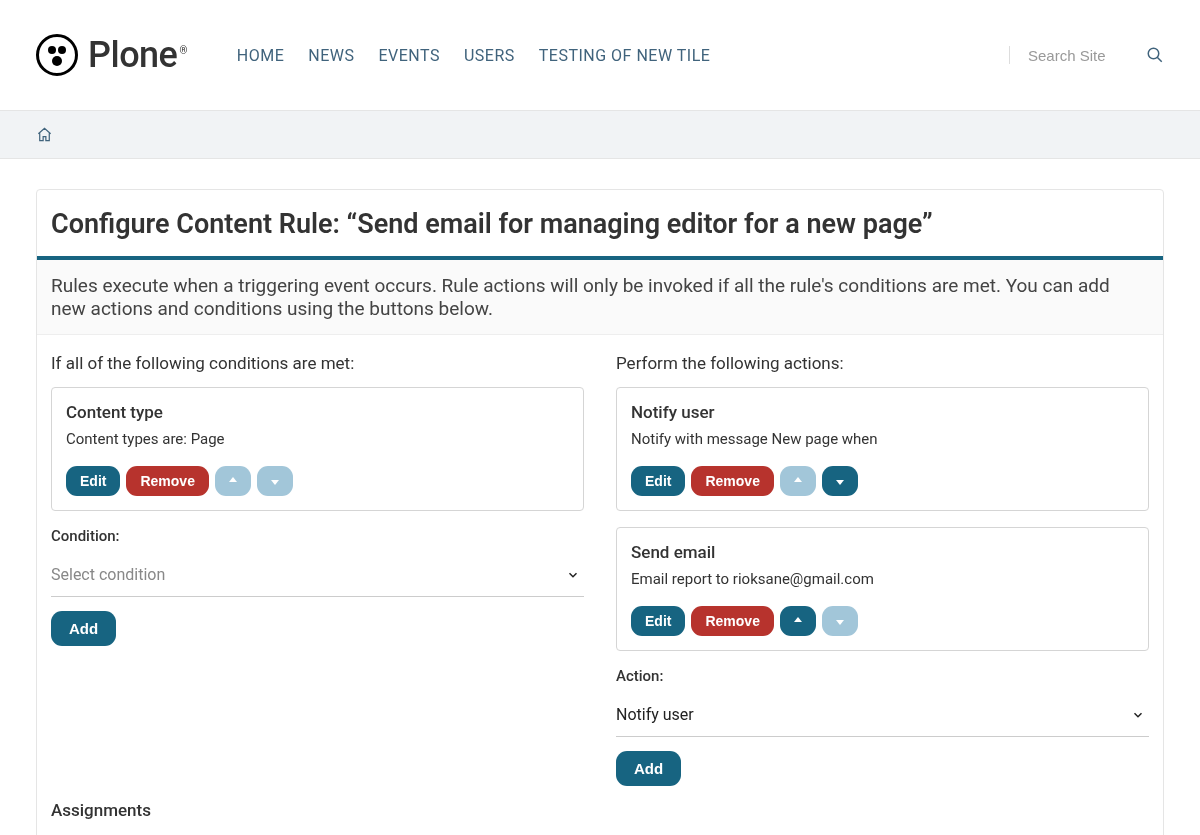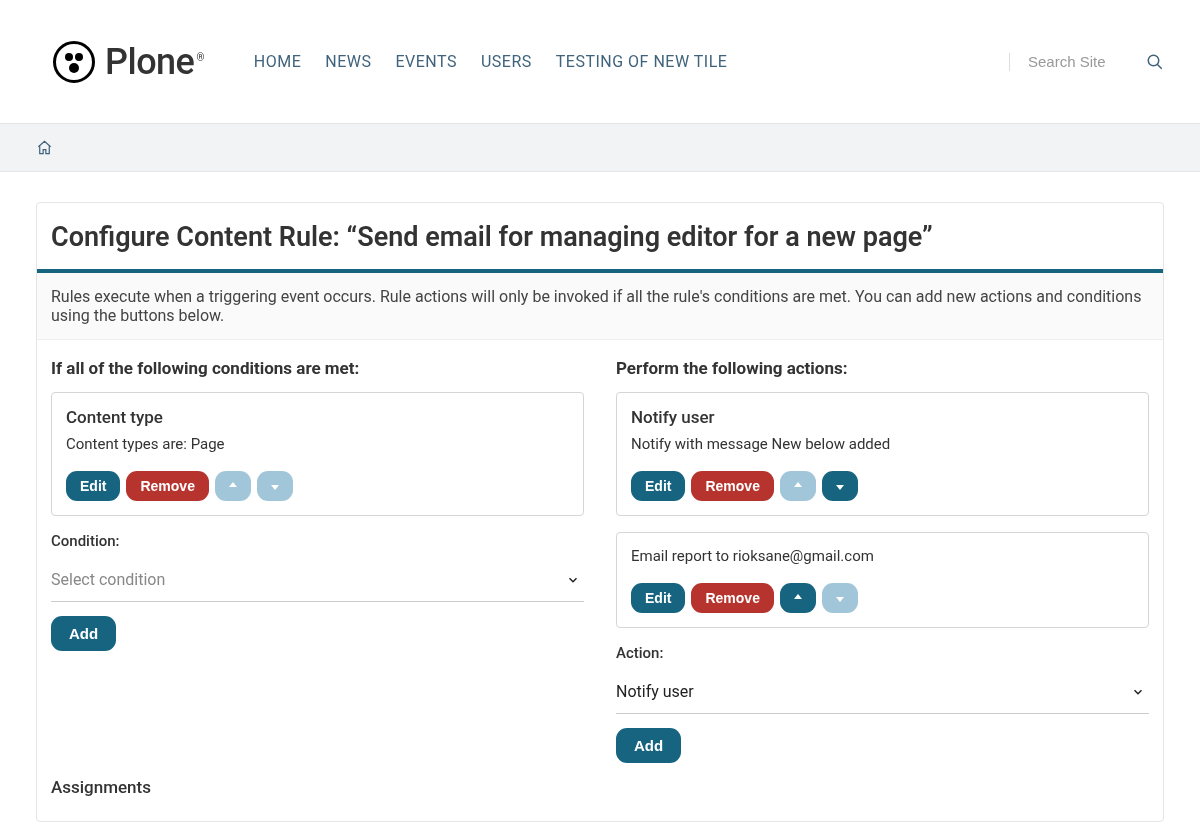--- a/index.html
+++ b/index.html
@@ -1,18 +1,18 @@
 <!DOCTYPE html>
 <html><head>
 <meta charset="utf-8">
 <style>
 * { box-sizing: border-box; margin: 0; padding: 0; }
 body { font-family: -apple-system, BlinkMacSystemFont, "Segoe UI", Roboto, sans-serif; background: #fff; color: #333; }
 .topbar { border-bottom: 1px solid #e5e5e5; background: #fff; }
-.topbar-inner { display: flex; align-items: center; padding: 0 36px; height: 123px; margin-left: 17px; }
+.topbar-inner { display: flex; align-items: center; padding: 0 36px; height: 110px; }
 .logo { display: flex; align-items: center; gap: 10px; margin-right: 50px; }
 .logo-mark { width: 42px; height: 42px; border: 3px solid #000; border-radius: 50%; position: relative; }
 .logo-mark .dot { position: absolute; background: #000; border-radius: 50%; }
 .logo-mark .d1 { width: 8px; height: 8px; top: 9px; left: 9px; }
 .logo-mark .d2 { width: 8px; height: 8px; top: 9px; right: 9px; }
 .logo-mark .d3 { width: 10px; height: 10px; bottom: 7px; left: 50%; transform: translateX(-50%); }
 .logo-text { font-size: 36px; font-weight: 500; letter-spacing: -0.5px; }
 .logo-reg { font-size: 10px; vertical-align: super; margin-left: 2px; }
 .nav { display: flex; gap: 24px; }
 .nav a { color: #40637c; text-decoration: none; font-size: 16px; letter-spacing: 0.5px; }
@@ -20,24 +20,24 @@
 .search-wrap { display: flex; align-items: center; gap: 18px; border-left: 1px solid #ddd; padding-left: 18px; }
 .search-input { border: none; outline: none; font-size: 15px; color: #666; width: 100px; }
 .search-input::placeholder { color: #999; }
 .search-icon { width: 18px; height: 18px; }
 .breadcrumb-bar { background: #f1f3f5; border-bottom: 1px solid #e5e5e5; padding: 16px 36px; }
 .home-icon { width: 17px; height: 15px; color: #40637c; }
 .main { padding: 30px 36px 40px; }
 .panel { border: 1px solid #e5e5e5; border-radius: 4px; overflow: hidden; }
 .panel-title { font-size: 27px; font-weight: 600; padding: 18px 14px 16px; }
 .accent-line { height: 4px; background: #176481; }
-.panel-desc { background: #fafafa; padding: 14px; font-size: 16px; color: #444; border-bottom: 1px solid #eee; }
+.panel-desc { background: #fafafa; padding: 14px; font-size: 19px; color: #444; border-bottom: 1px solid #eee; }
 .columns { display: flex; gap: 32px; padding: 18px 14px 14px; }
 .col { flex: 1; }
-.section-label { font-size: 17px; font-weight: 700; margin-bottom: 14px; }
+.section-label { font-size: 17px; font-weight: 400; margin-bottom: 14px; }
 .card { border: 1px solid #d5d5d5; border-radius: 4px; padding: 14px; margin-bottom: 16px; }
 .card-title { font-size: 17px; font-weight: 500; margin-bottom: 8px; }
 .card-desc { font-size: 15px; color: #333; margin-bottom: 18px; }
 .btn-row { display: flex; gap: 6px; }
 .btn { border: none; color: #fff; font-size: 14px; font-weight: 600; padding: 7px 14px; border-radius: 11px; cursor: pointer; display: inline-flex; align-items: center; justify-content: center; }
 .btn-edit { background: #176481; }
 .btn-remove { background: #b7332d; }
 .btn-arrow { background: #a2c6d9; width: 36px; padding: 7px 0; }
 .btn-arrow-enabled { background: #176481; }
 .btn-add { background: #176481; padding: 9px 18px; font-size: 15px; }
@@ -126,38 +126,39 @@
             </svg>
         </div>
         <button class="btn btn-add">Add</button>
       </div>
 
       <div class="col">
         <div class="section-label">Perform the following actions:</div>
 
         <div class="card">
           <div class="card-title">Notify user</div>
-          <div class="card-desc">Notify with message New below added</div>
+          <div class="card-desc">Notify with message New page when</div>
           <div class="btn-row">
             <button class="btn btn-edit">Edit</button>
             <button class="btn btn-remove">Remove</button>
             <button class="btn btn-arrow">
                 <svg width="12" height="12" viewBox="0 0 12 12">
                   <path d="M6 2 L10 7 H2 Z" fill="#fff"></path>
                 </svg>
               </button>
             <button class="btn btn-arrow btn-arrow-enabled">
                 <svg width="12" height="12" viewBox="0 0 12 12">
                   <path d="M6 10 L10 5 H2 Z" fill="#fff"></path>
                 </svg>
               </button>
           </div>
         </div>
 
         <div class="card">
+          <div class="card-title">Send email</div>
           <div class="card-desc">Email report to rioksane@gmail.com</div>
           <div class="btn-row">
             <button class="btn btn-edit">Edit</button>
             <button class="btn btn-remove">Remove</button>
             <button class="btn btn-arrow btn-arrow-enabled">
                 <svg width="12" height="12" viewBox="0 0 12 12">
                   <path d="M6 2 L10 7 H2 Z" fill="#fff"></path>
                 </svg>
               </button>
             <button class="btn btn-arrow">

